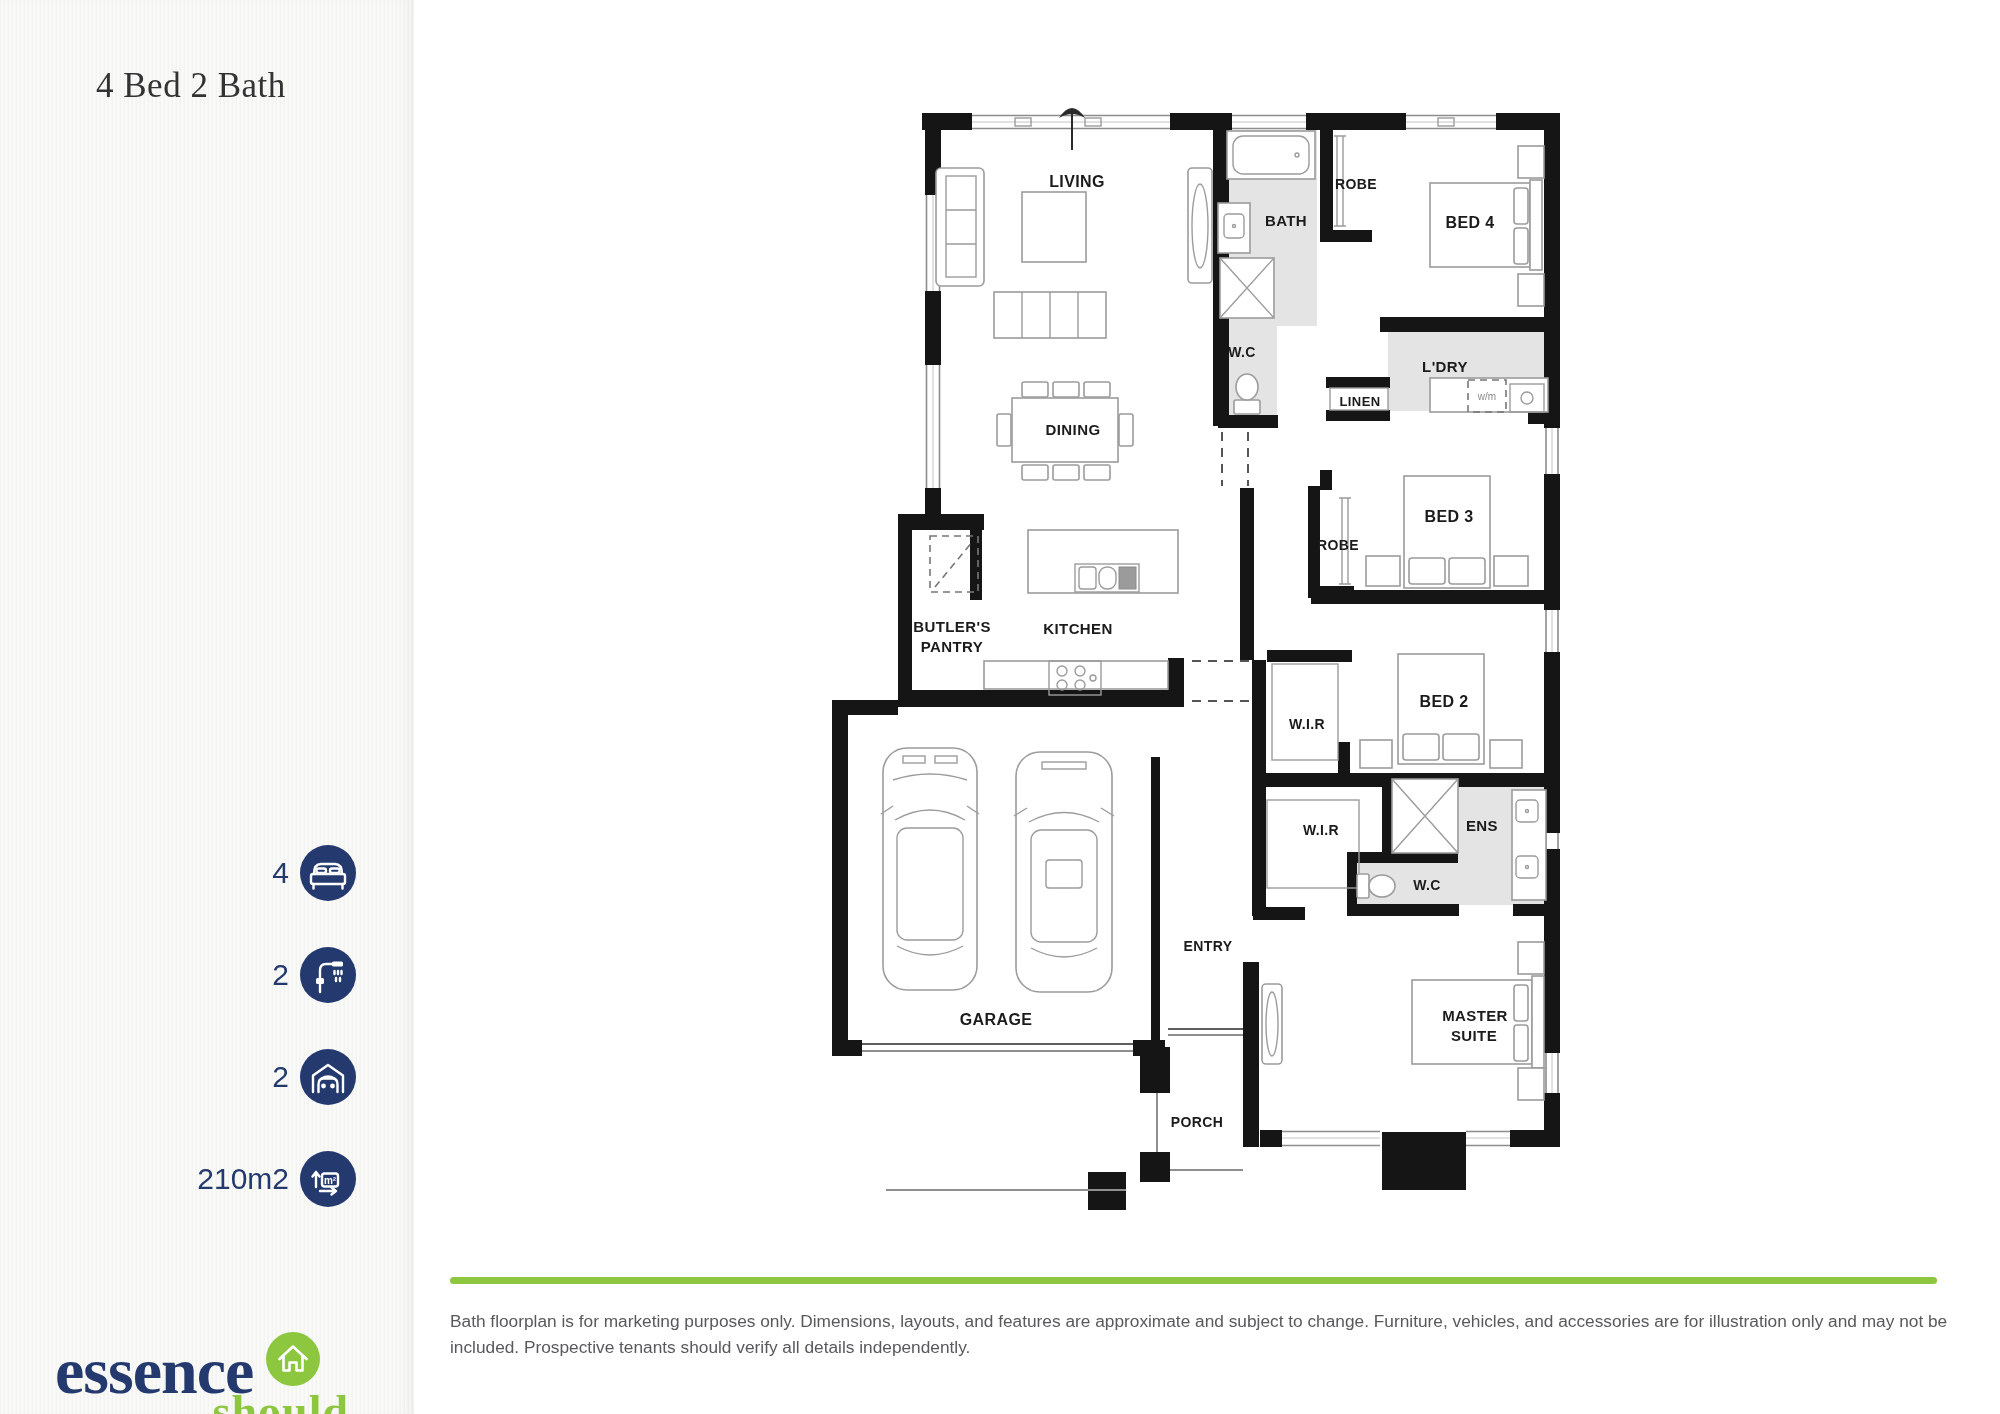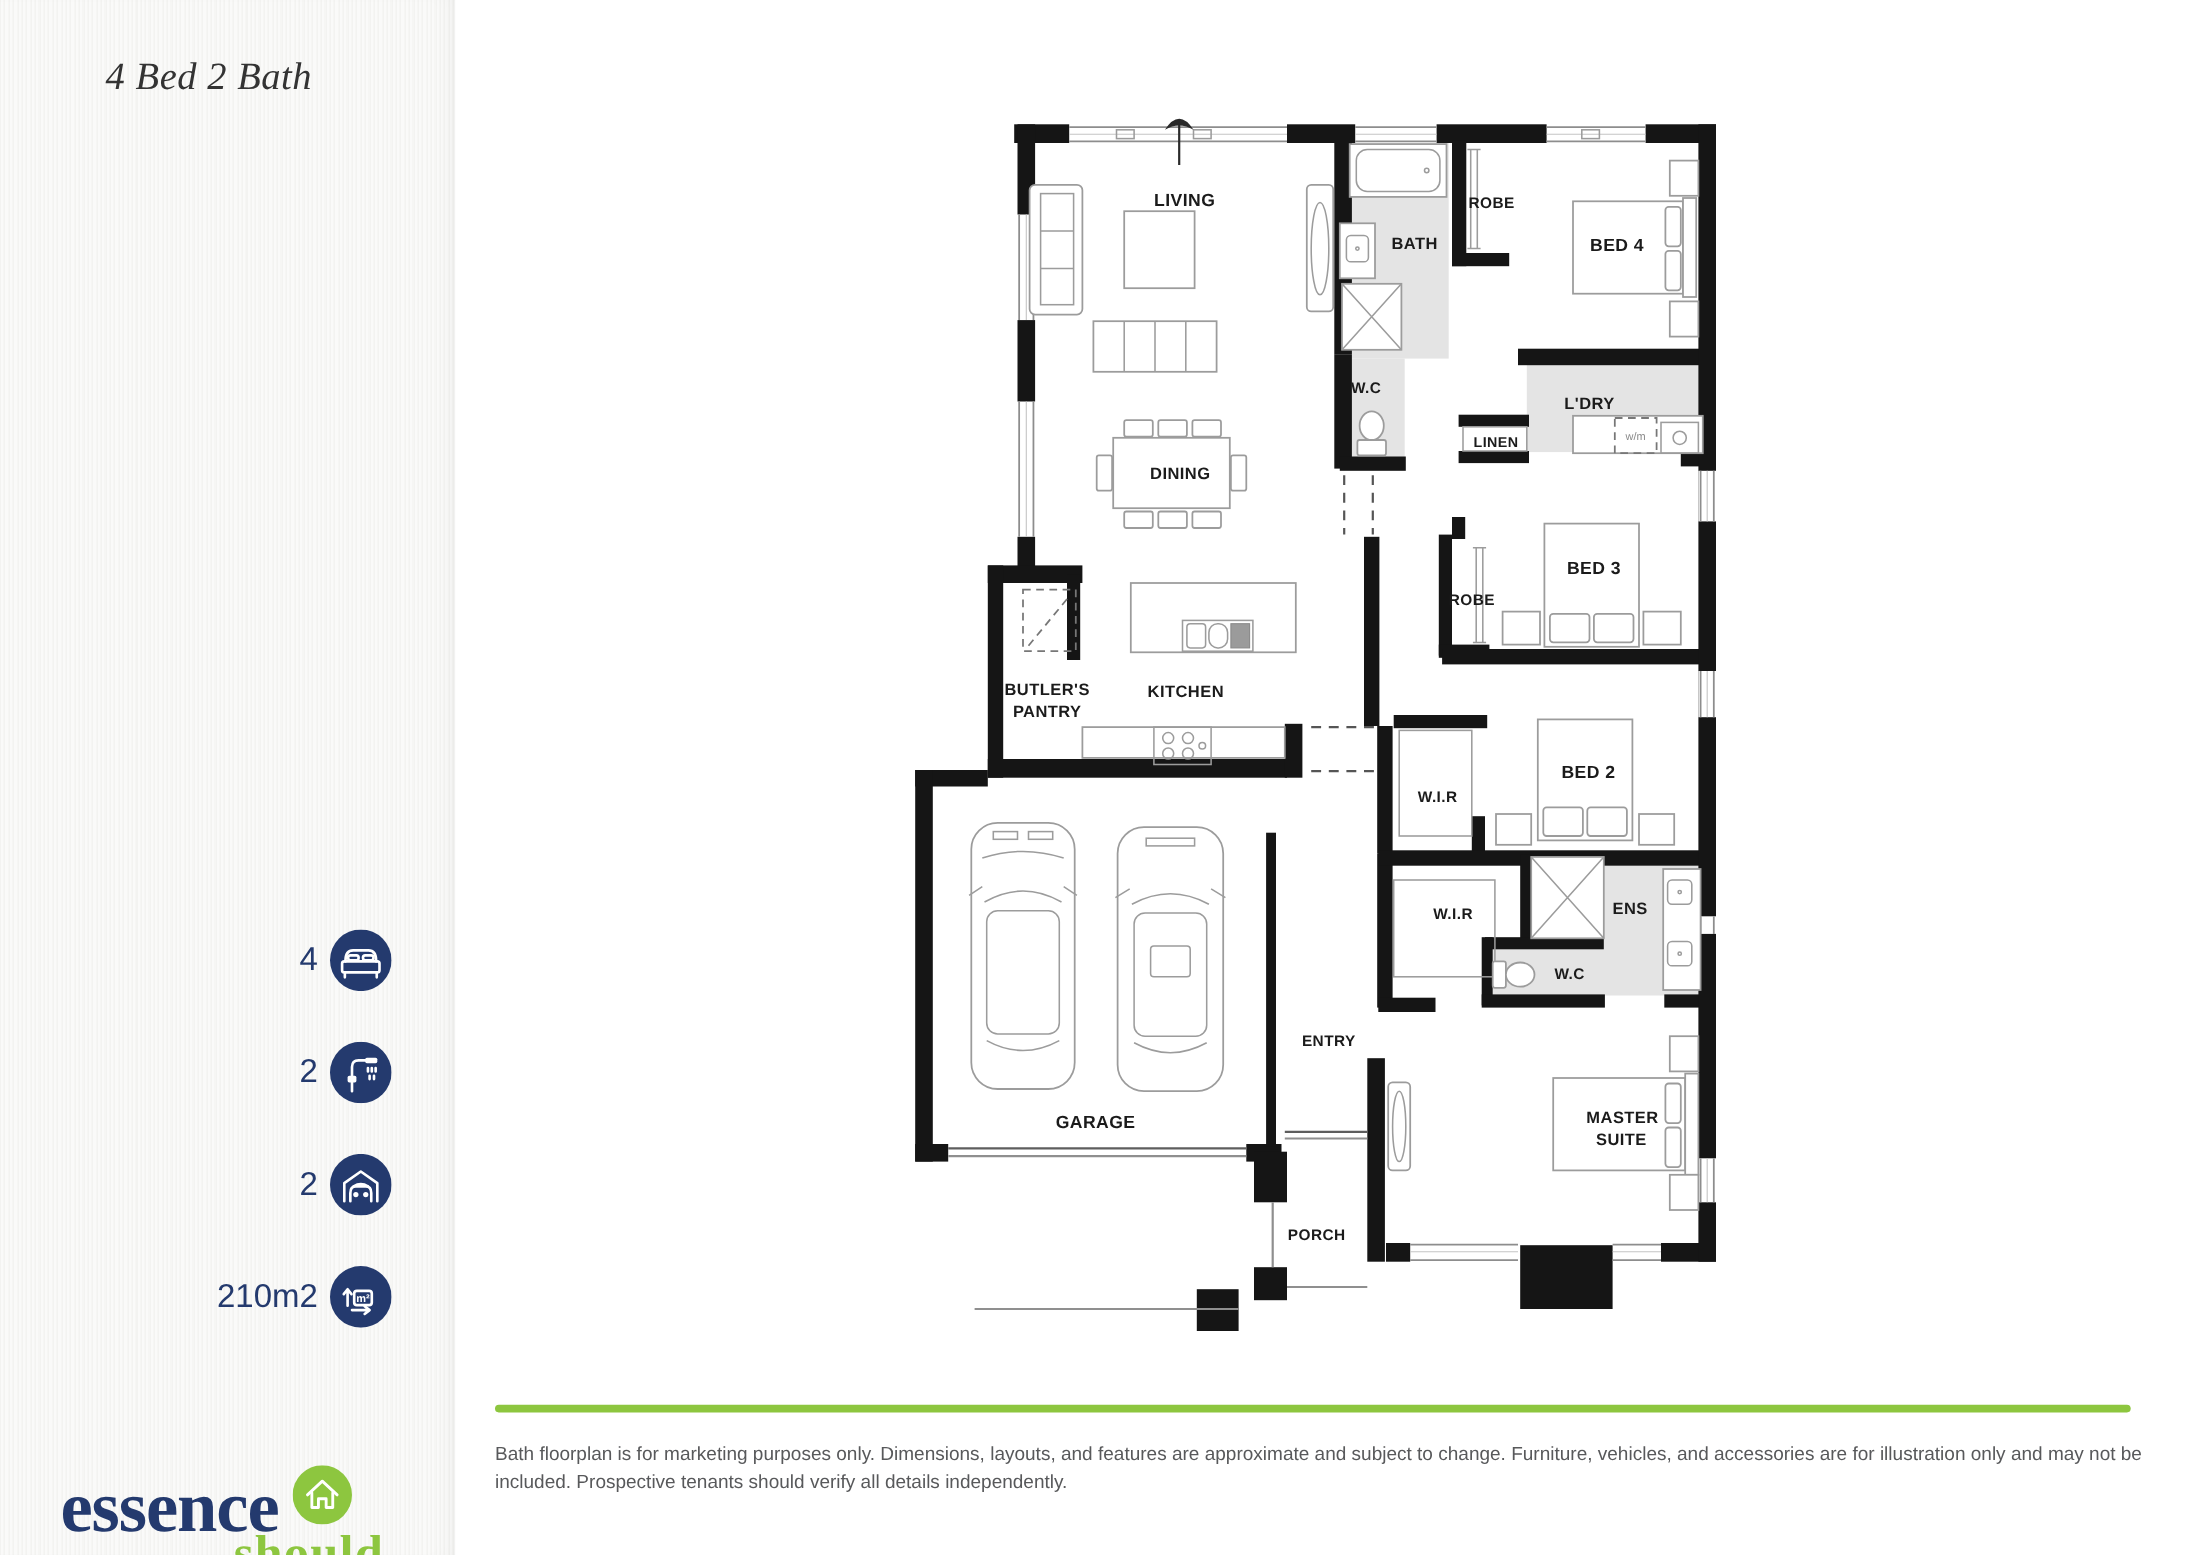--- a/index.html
+++ b/index.html
@@ -7,22 +7,22 @@
     width:2000px;height:1414px;position:relative;overflow:hidden;
     background:#ffffff;font-family:"Liberation Sans",sans-serif;
   }
   
   .sidebar{
     position:absolute;left:0;top:0;width:414px;height:1414px;
     background:repeating-linear-gradient(90deg,#f3f3f1 0px,#f3f3f1 1px,#fafaf9 1px,#fafaf9 3px,#f6f6f4 3px,#f6f6f4 4px);
     box-shadow:inset -14px 0 20px -14px rgba(0,0,0,.07);
   }
   .plan-title{
-    position:absolute;left:96px;top:50px;
-    font-family:"Liberation Serif",serif;font-style:italic;
+    position:absolute;left:96px;top:66px;
+    font-family:"Liberation Serif",serif;
     font-size:35px;color:#333333;letter-spacing:.5px;white-space:nowrap;
   }
   .stats{position:absolute;left:0;top:845px;width:356px;}
   .stat-row{display:flex;justify-content:flex-end;align-items:center;gap:11px;height:56px;margin-bottom:46px;}
   .stat-value{color:var(--navy);font-size:30px;line-height:56px;}
   .stat-icon{width:56px;height:56px;flex:0 0 56px;}
   
   .logo{position:absolute;left:55px;top:1332px;width:310px;font-weight:bold;}
   .logo-row{display:flex;align-items:flex-start;gap:13px;}
   .logo-essence{

